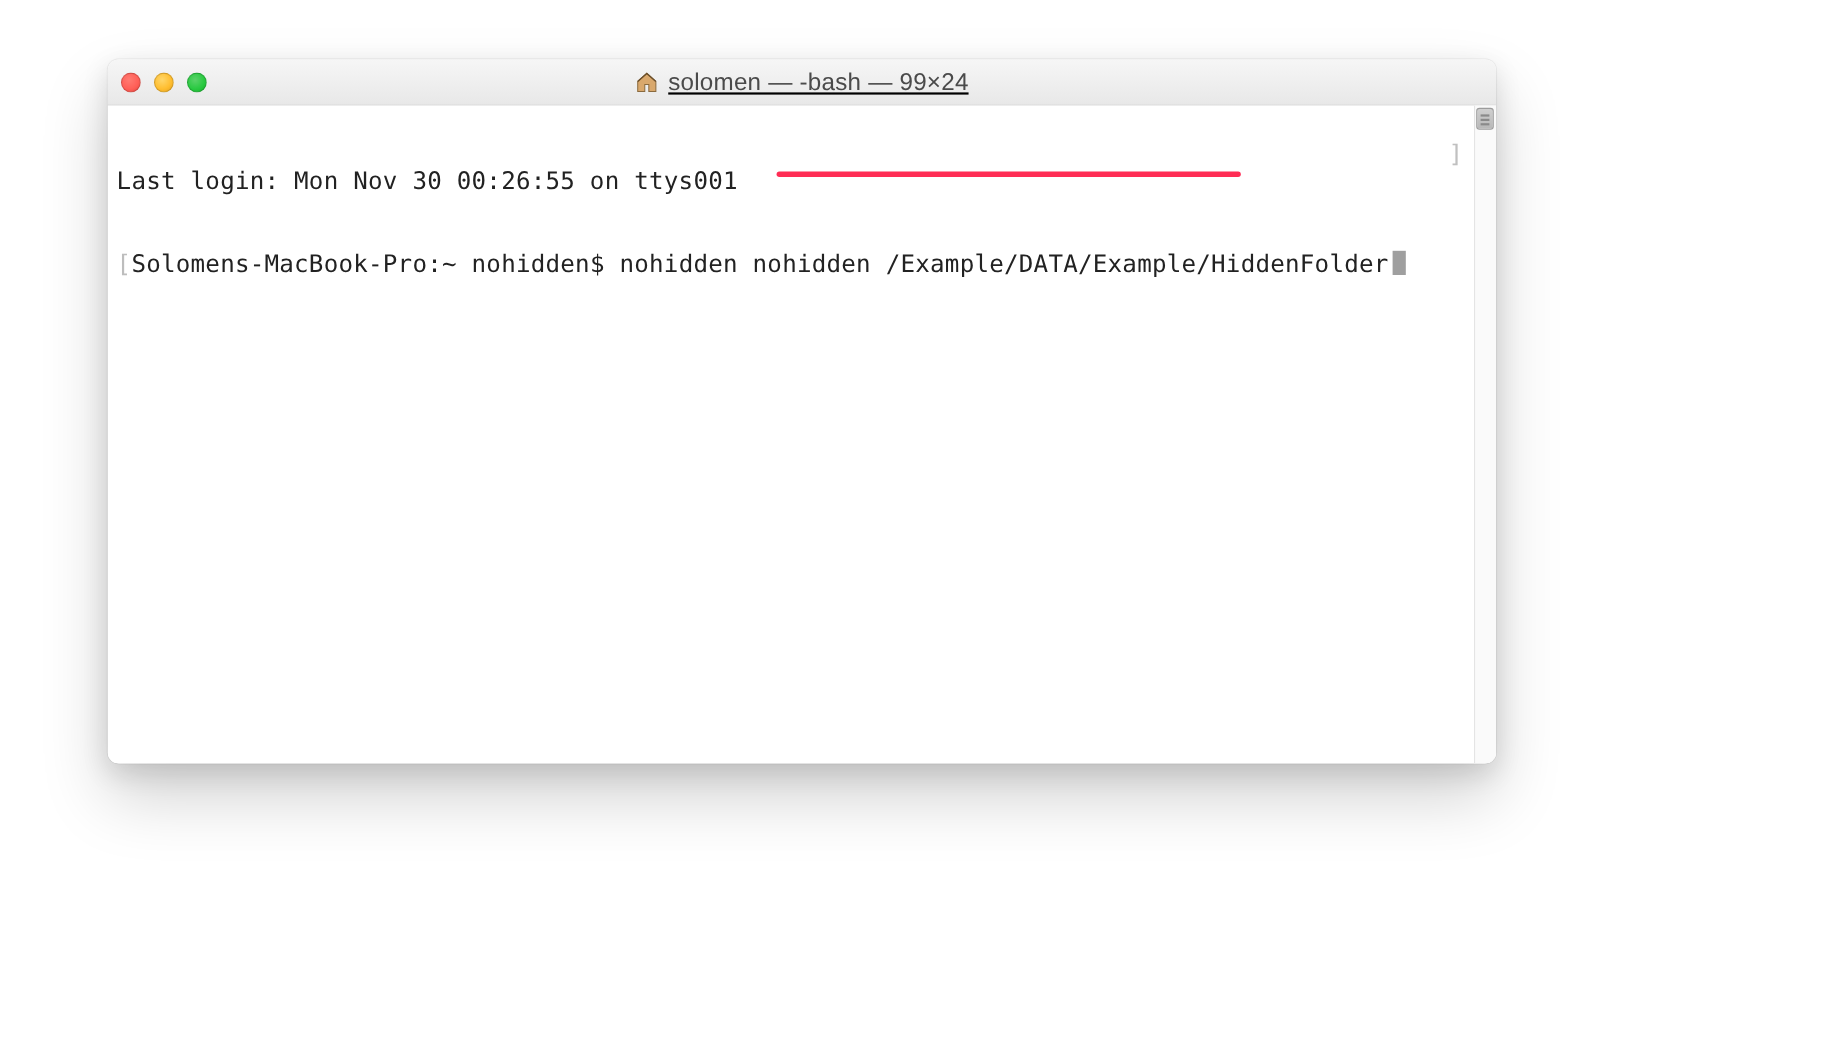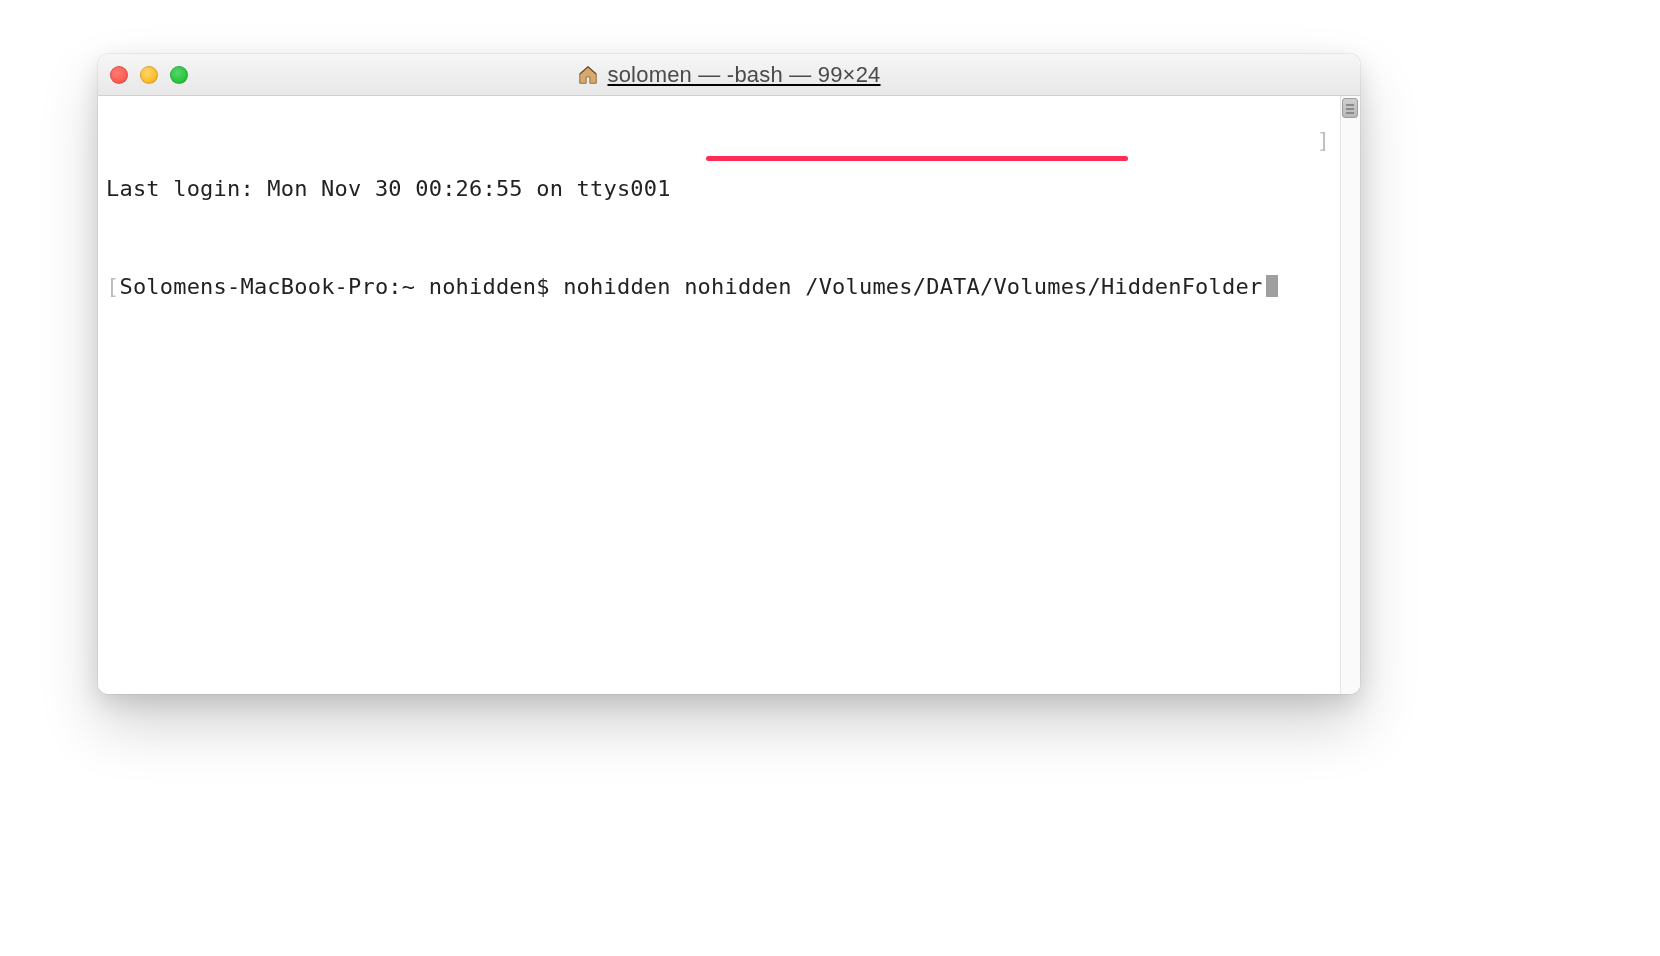--- a/index.html
+++ b/index.html
@@ -85,21 +85,21 @@
   }
 
   .term-text {
     font-family: "Menlo", "Monaco", "Consolas", monospace;
     font-size: 22px;
     line-height: 1.15;
     color: #222;
     white-space: pre;
     letter-spacing: 0.2px;
   }
-  .term-line { white-space: pre; margin-top: 23px; }
+  .term-line { white-space: pre; }
 
   .cursor-block {
     display: inline-block;
     width: 12px;
     height: 22px;
     background: #9f9f9f;
     vertical-align: -3px;
     margin-left: 4px;
   }
 
@@ -212,21 +212,21 @@
 
     <div class="terminal-body">
       <div class="scrollbar-track">
         <div class="scroll-knob">
             <span></span>
           </div>
       </div>
 
       <div class="term-text">
         <div class="term-line">Last login: Mon Nov 30 00:26:55 on ttys001</div>
-        <div class="term-line"><span class="prompt-bracket-left">[</span><span>Solomens-MacBook-Pro:~ nohidden$</span> <span>nohidden nohidden</span> <span>/Volumes/DATA/Volumes/HiddenFolder</span><span class="cursor-block"></span></div>
+        <div class="term-line"><span class="prompt-bracket-left">[</span><span>Solomens-MacBook-Pro:~ nohidden$</span> <span>nohidden nohidden</span> <span>/Example/DATA/Example/HiddenFolder</span><span class="cursor-block"></span></div>
       </div>
 
       <span class="right-bracket">]</span>
 
       <div class="underline-annotation" style="left:608px; top:60px; width:422px;"></div>
     </div>
   </div>
 
 
 </div>

